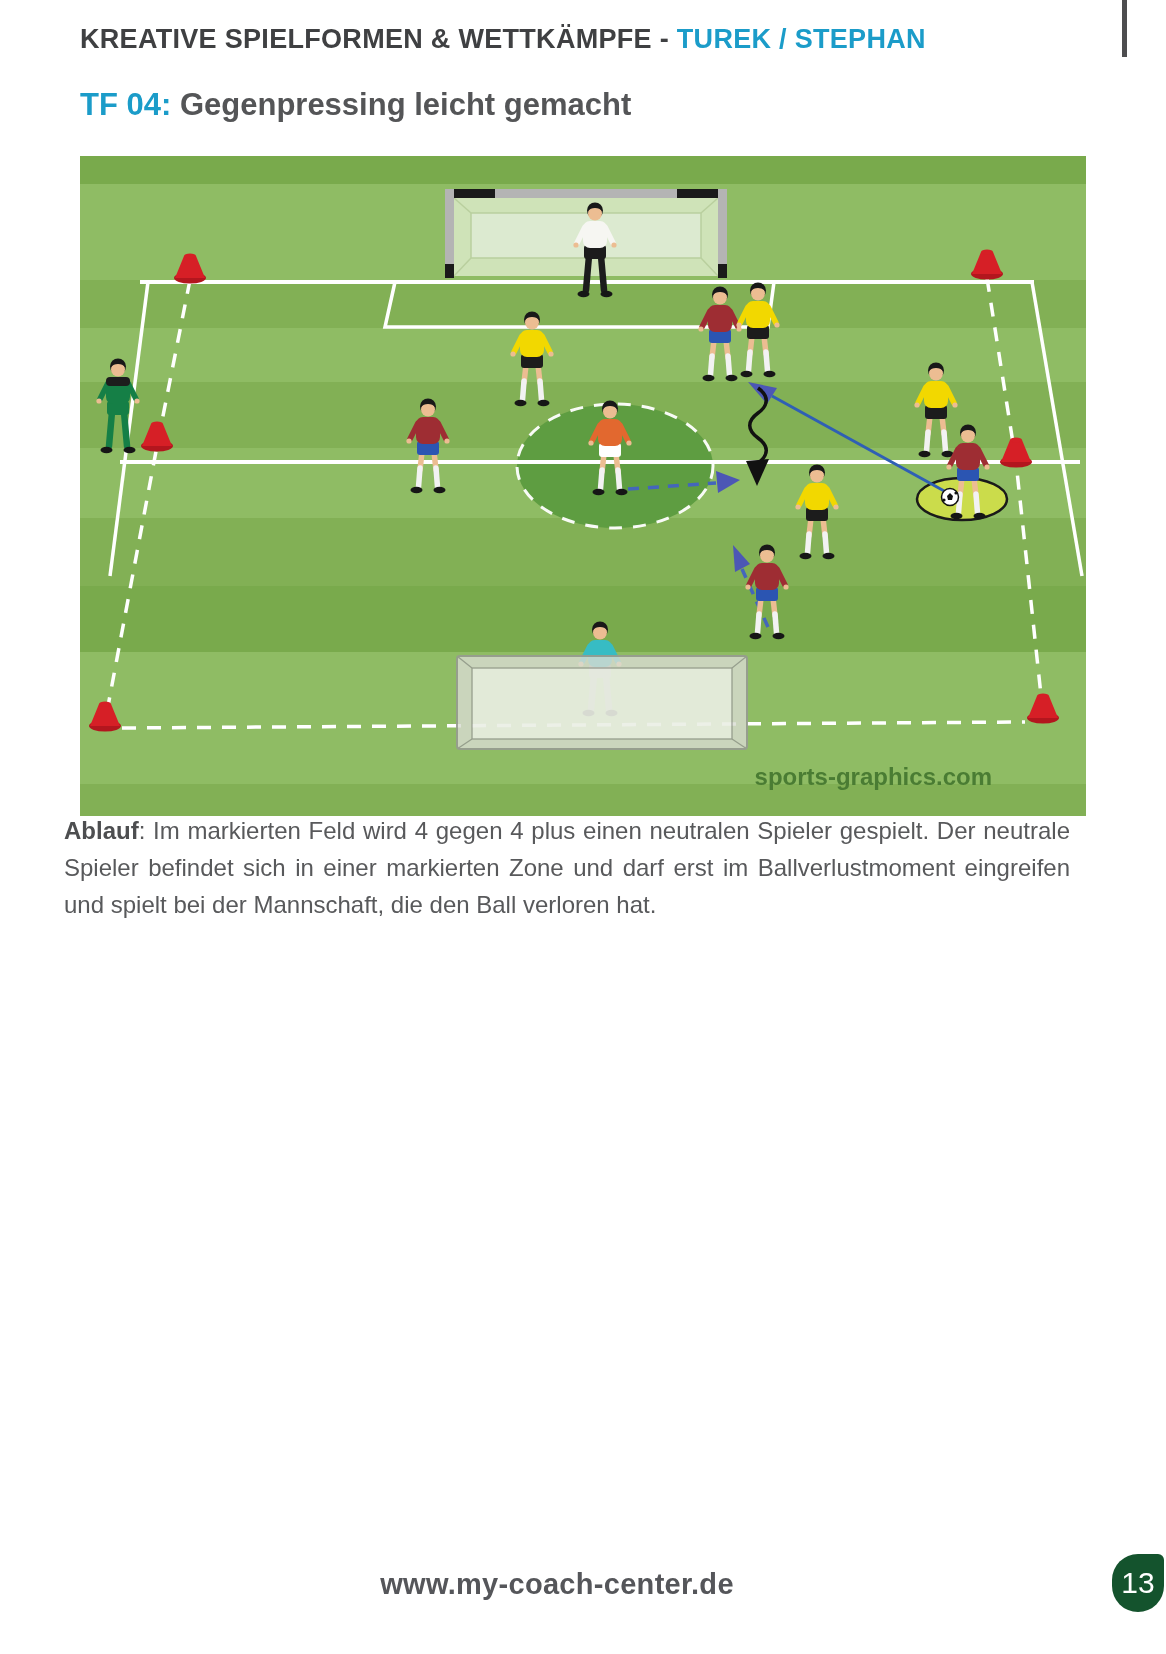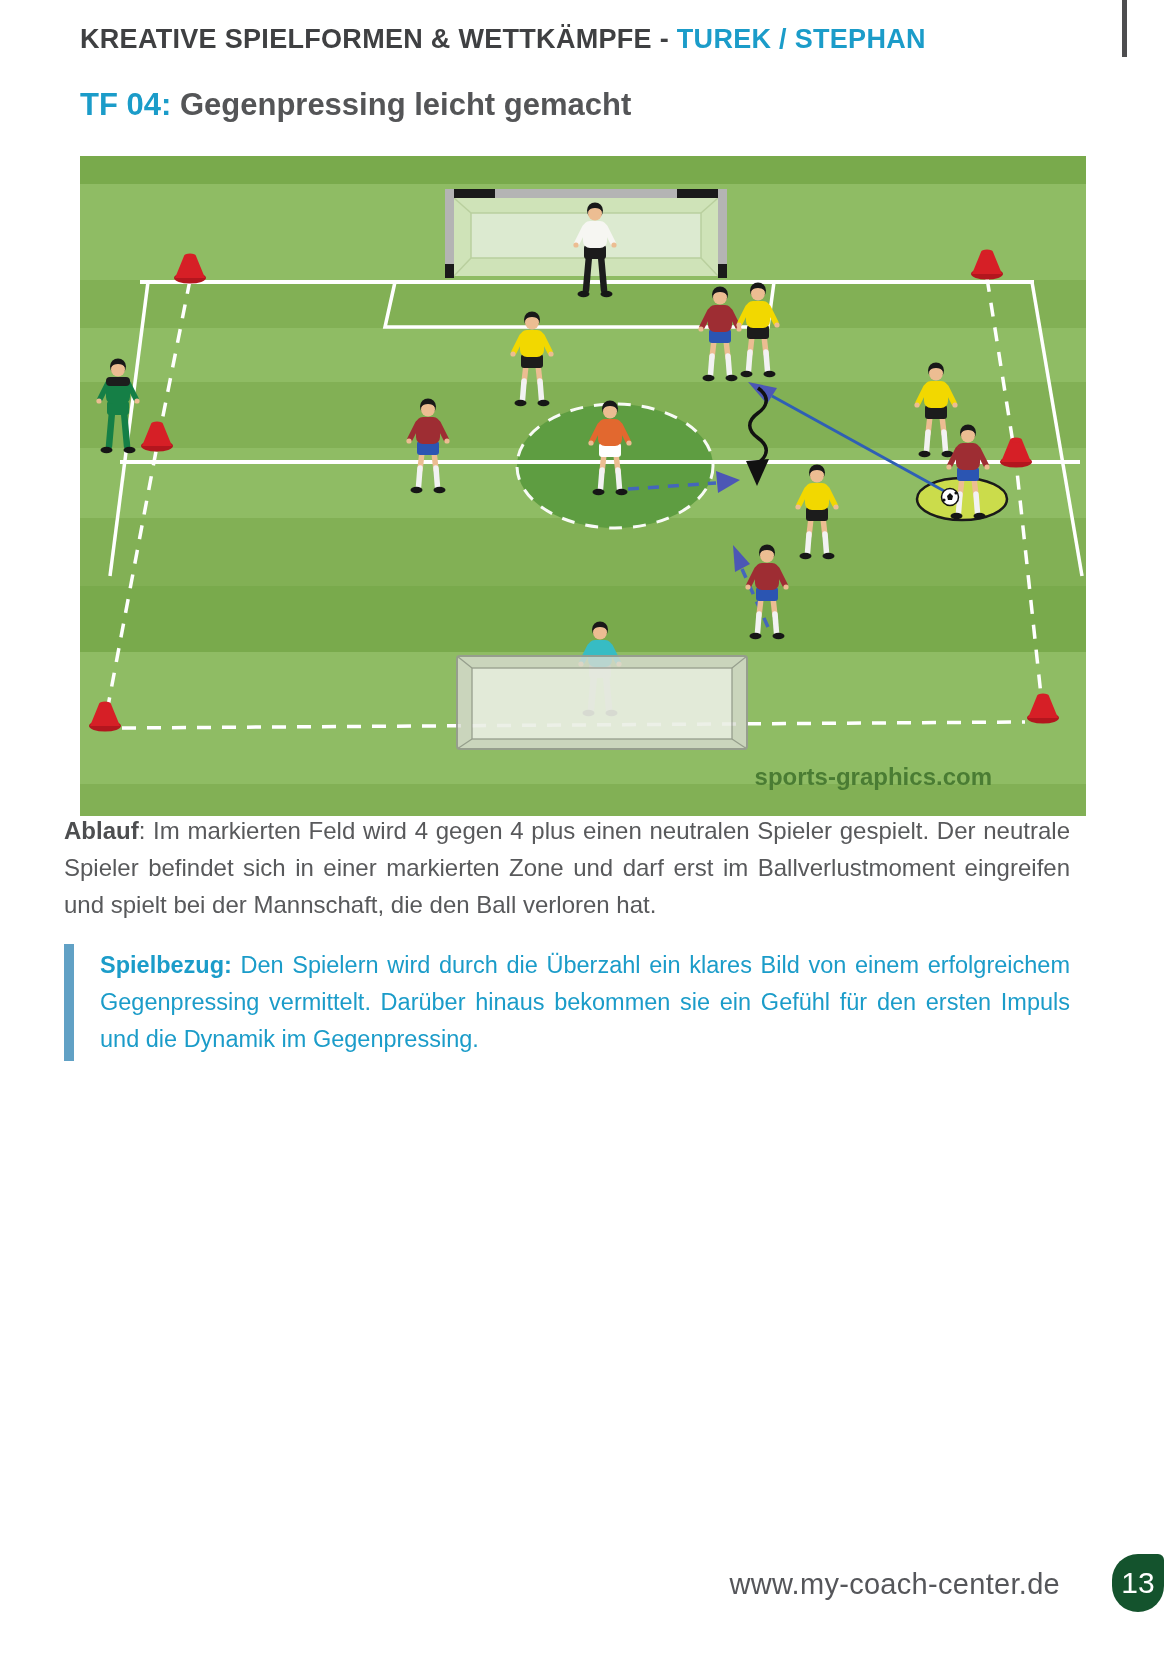--- a/index.html
+++ b/index.html
@@ -11,22 +11,22 @@
   .header-bar{position:absolute;left:1122px;top:0;width:5px;height:57px;background:#4d4d4f;}
   .title{position:absolute;top:87px;left:80px;margin:0;font-size:31px;font-weight:bold;color:#545557;}
   .diagram{position:absolute;top:156px;left:80px;width:1006px;height:660px;}
   .diagram svg{display:block;width:100%;height:100%;}
   .bodytext{position:absolute;top:812px;left:64px;width:1006px;}
   .para{margin:0 0 16px 0;font-size:24px;line-height:37px;color:#58595b;text-align:justify;}
   .para b{color:#4d4e50;}
   .callout{margin-top:21px;border-left:10px solid #61a1c5;padding:3px 0 3px 26px;
            font-size:23.5px;line-height:37px;color:#1b9cc9;text-align:justify;}
   .callout b{color:#1b9cc9;}
-  .footer-url{position:absolute;top:1568px;left:54px;width:1006px;text-align:right;
-              font-size:29px;font-weight:normal;color:#55565a;letter-spacing:0.3px;}
+  .footer-url{position:absolute;top:1568px;left:54px;width:1006px;text-align:center;
+              font-size:29px;font-weight:bold;color:#55565a;letter-spacing:0.3px;}
   .page-badge{position:absolute;left:1112px;top:1554px;width:52px;height:58px;background:#14532d;
               border-radius:26px 6px 26px 26px;color:#ffffff;font-size:30px;font-weight:normal;
               display:flex;align-items:center;justify-content:center;}
 </style>
 </head>
 <body>
 
 <div class="page">
 
   <div class="header">
@@ -324,21 +324,18 @@
           <line x1="667" y1="500" x2="652" y2="512" stroke="#979c91" stroke-width="1.3"></line>
           <line x1="377" y1="593" x2="392" y2="583" stroke="#979c91" stroke-width="1.3"></line>
           <line x1="667" y1="593" x2="652" y2="583" stroke="#979c91" stroke-width="1.3"></line>
         </g>
         <text x="912" y="629" text-anchor="end" font-size="24" font-weight="bold" fill="#4a7c33" font-family="&quot;Liberation Sans&quot;, sans-serif">sports-graphics.com</text>
       </svg>
     </div>
 
   <div class="bodytext">
     <p class="para"><b>Ablauf</b><span>: Im markierten Feld wird 4 gegen 4 plus einen neutralen Spieler gespielt. Der neutrale Spieler befindet sich in einer markierten Zone und darf erst im Ballverlustmoment eingreifen und spielt bei der Mannschaft, die den Ball verloren hat.</span></p>
-    <div class="callout">
-      <b>Spielbezug:</b><span> Den Spielern wird durch die Überzahl ein klares Bild von einem erfolgreichem Gegenpressing vermittelt. Darüber hinaus bekommen sie ein Gefühl für den ersten Impuls und die Dynamik im Gegenpressing.</span>
-    </div>
   </div>
 
   <div class="footer-url">www.my-coach-center.de</div>
   <div class="page-badge">13</div>
 
 </div>
 
 </body></html>

